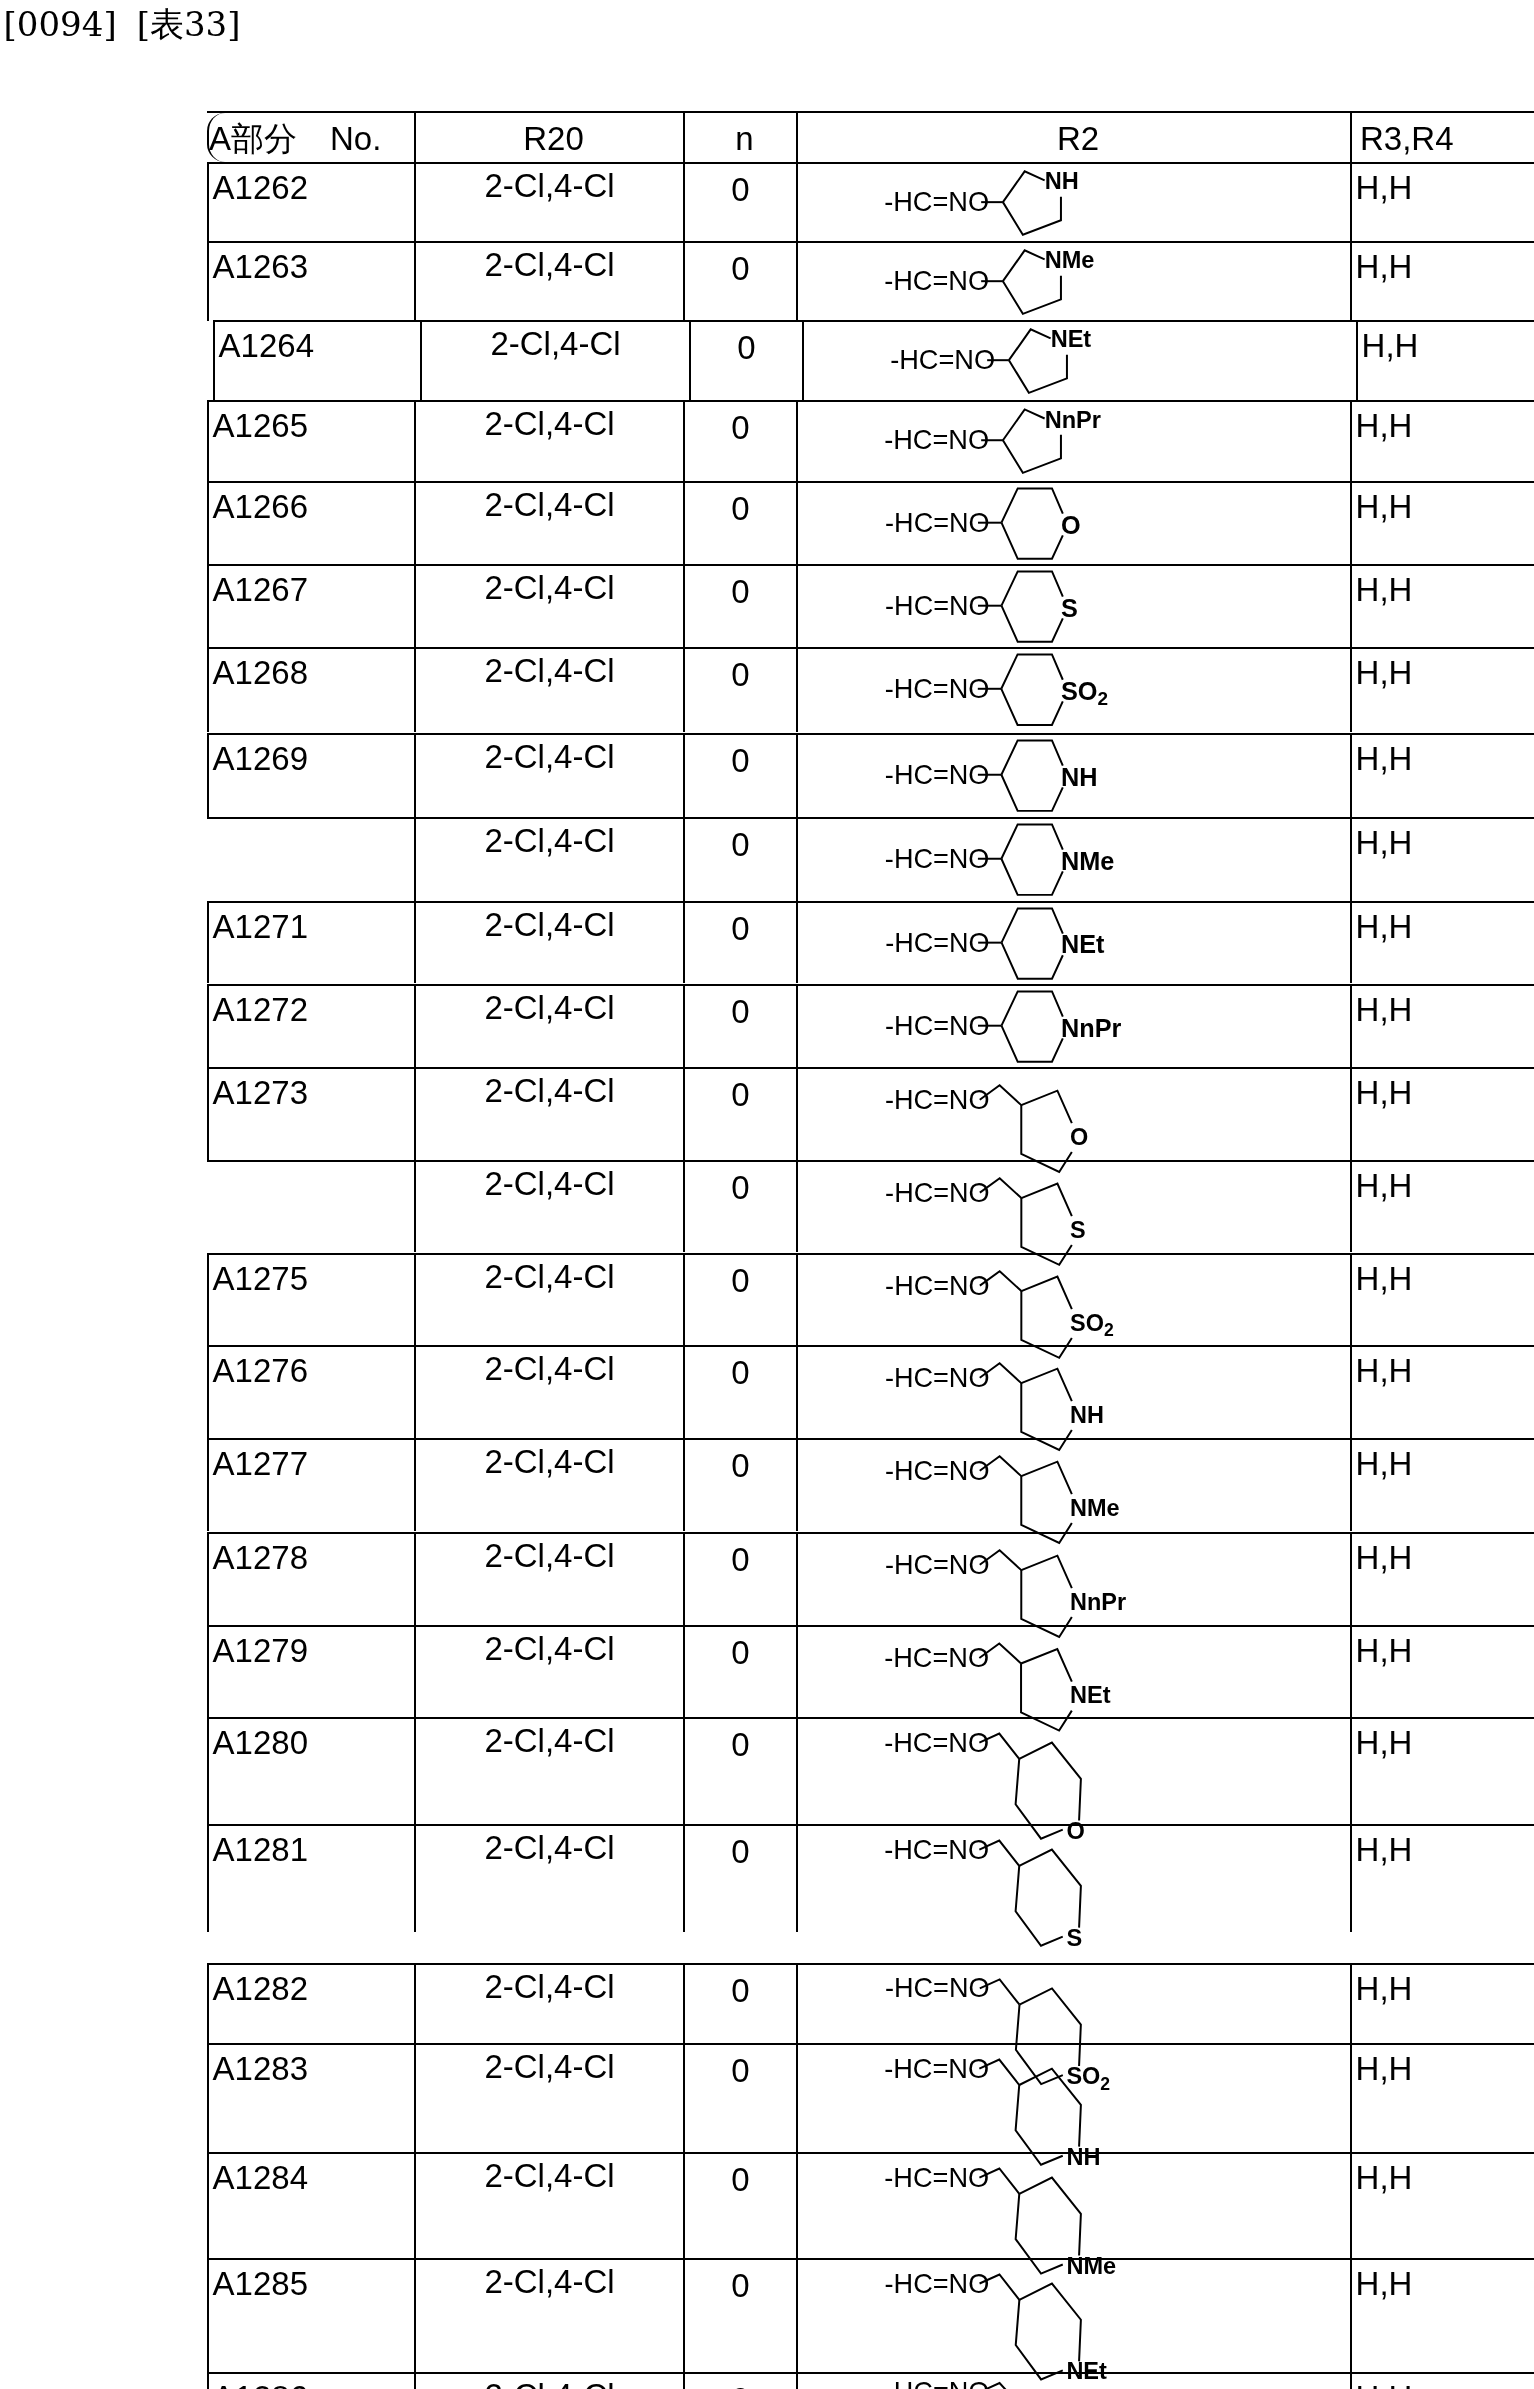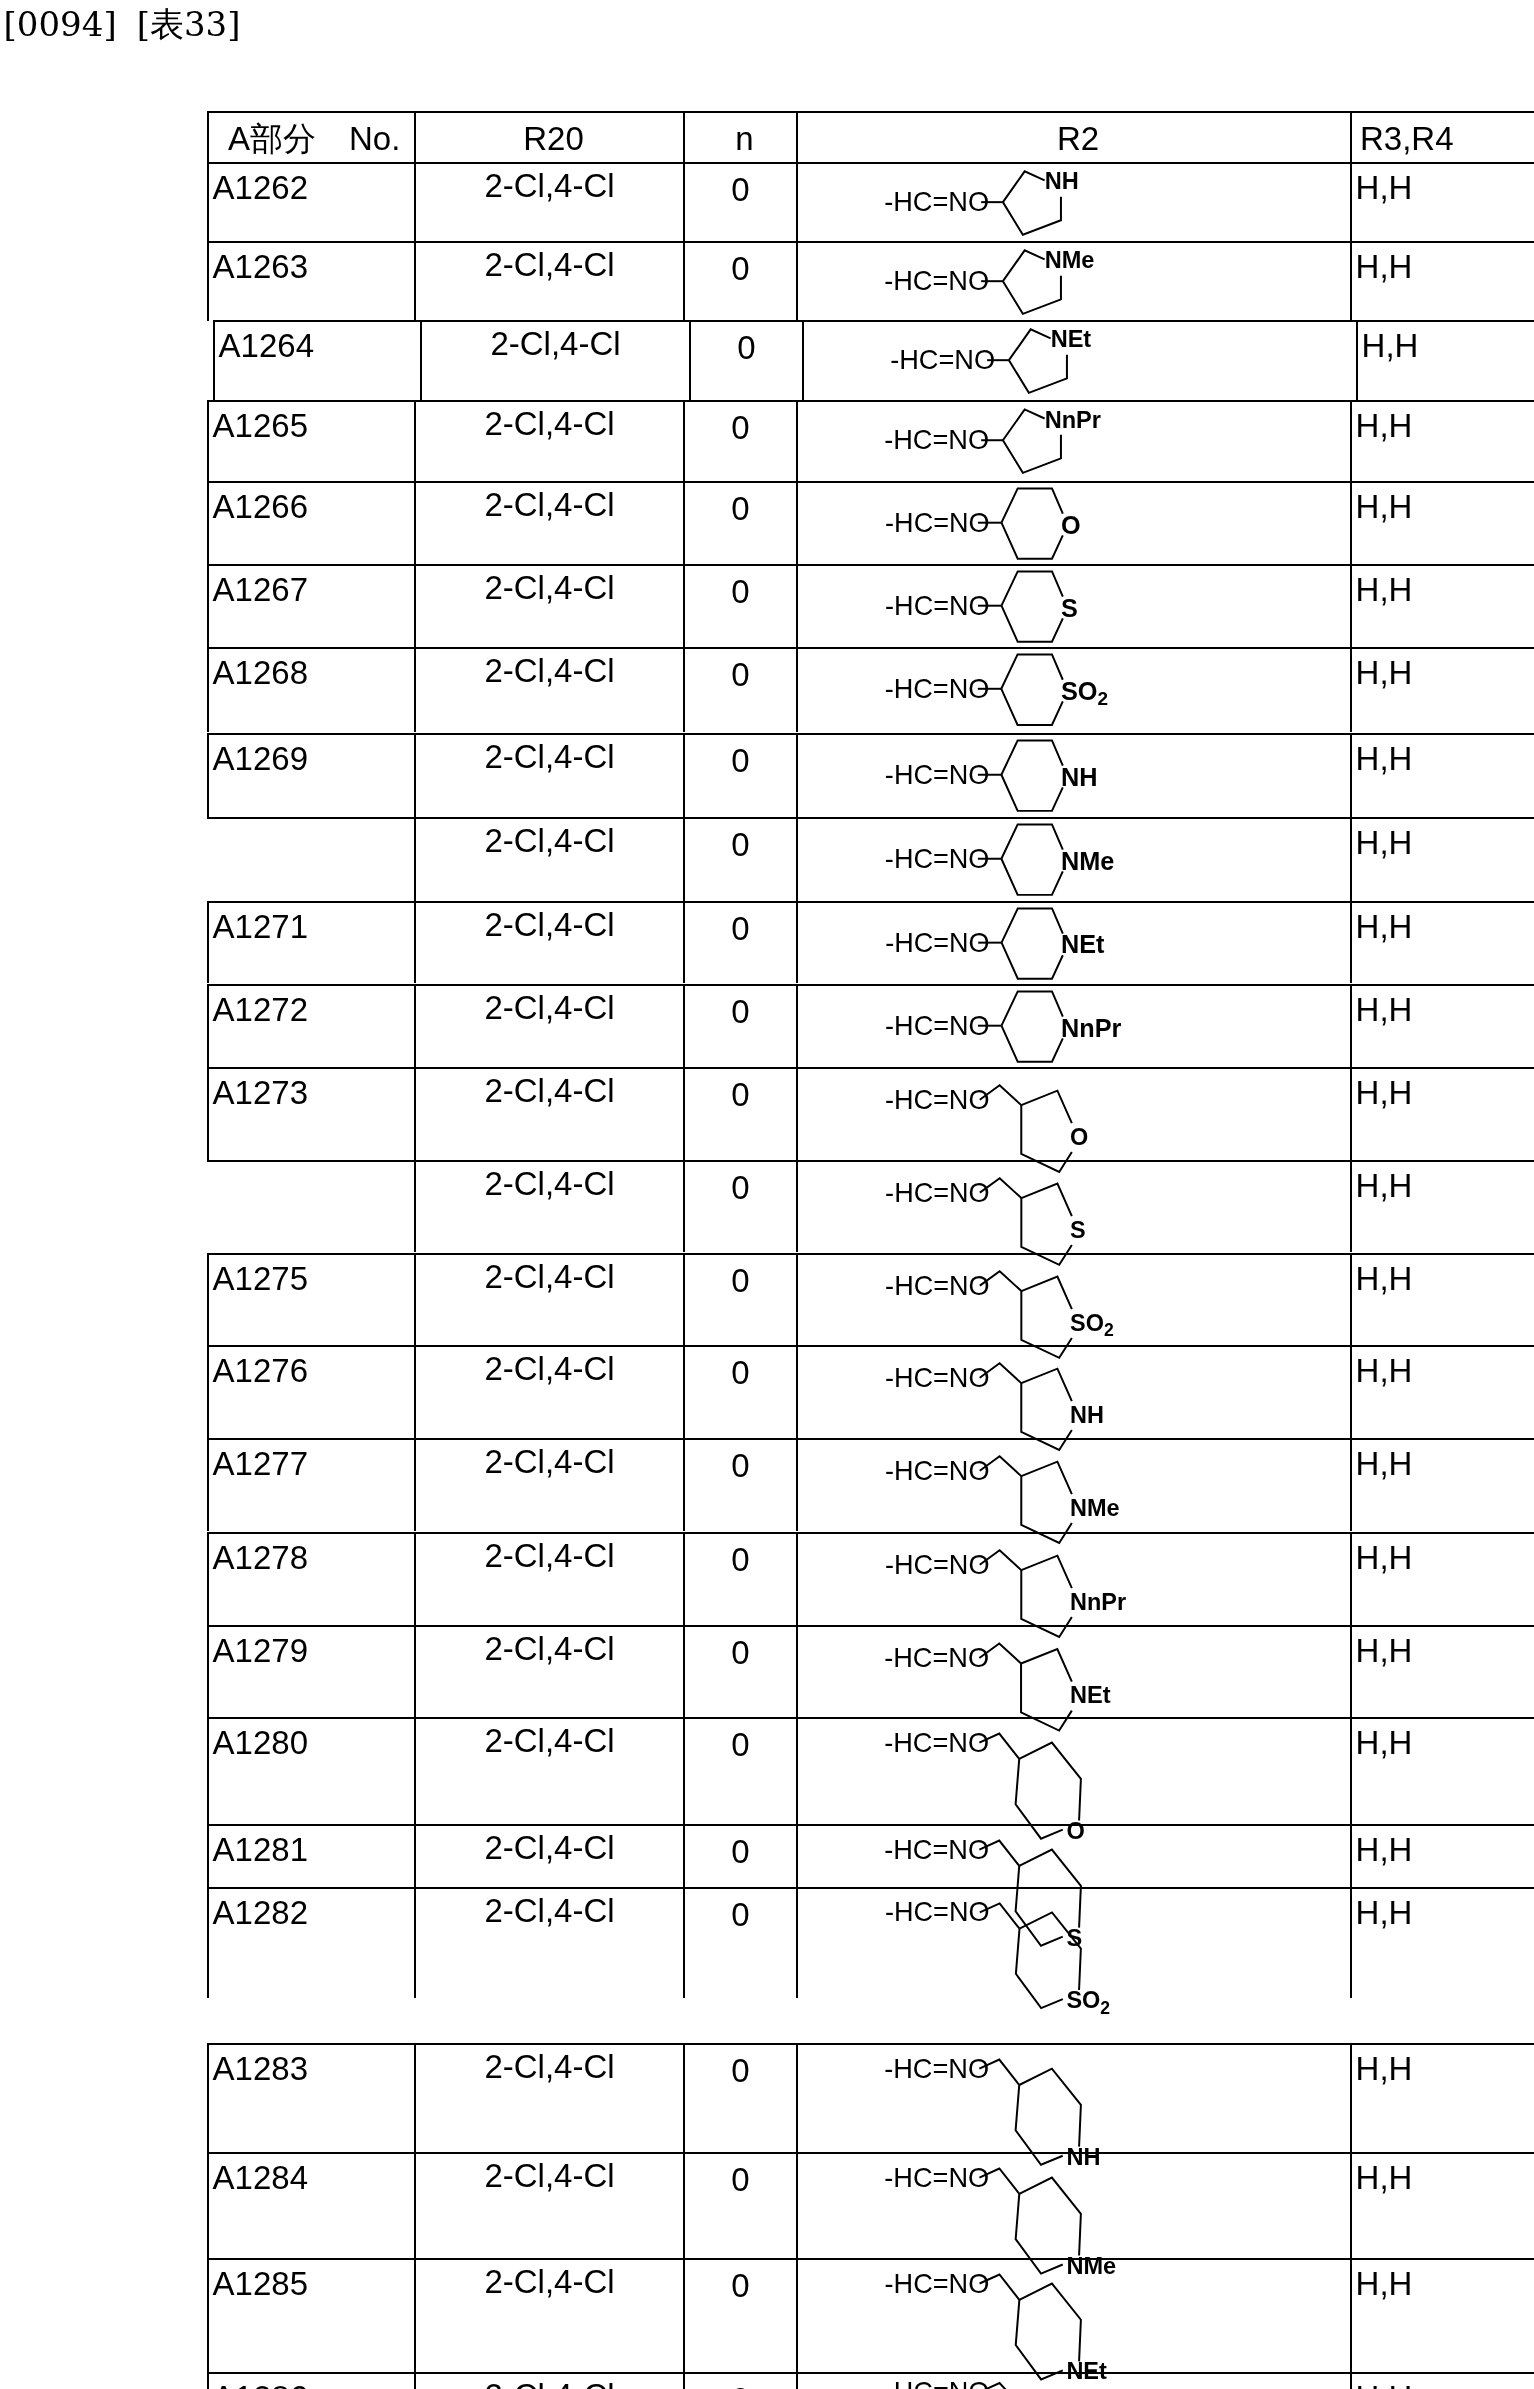--- a/index.html
+++ b/index.html
@@ -8,21 +8,21 @@
   .para span{margin-right:20px;}
   .tbl{position:absolute;left:207px;top:111px;width:1327px;}
   .row{position:absolute;left:0;width:1327px;border-top:2.7px solid #000;box-sizing:border-box;}
   .cell{position:absolute;top:0;bottom:0;box-sizing:border-box;border-left:2.7px solid #000;font-size:33px;line-height:1;}
   .c1{left:0;width:207px;padding:7.2px 0 0 3.6px;}
   .c2{left:207px;width:269px;text-align:center;padding-top:5.4px;}
   .c3{left:476px;width:113px;text-align:center;padding-top:9px;}
   .c4{left:589px;width:554px;}
   .c5{left:1143px;width:184px;padding:7.2px 0 0 3.6px;}
   .hdr .cell{padding-top:9px;padding-left:8px;}
-  .hdr .c1{padding-left:19px;}
+  .hdr .c1{padding-left:0;border-radius:18px;}
   .hdr .c4{text-align:center;}
   svg.struct{position:absolute;left:0;top:0;overflow:visible;}
   svg.struct text{font-family:"Liberation Sans",sans-serif;}
 </style>
 </head>
 <body>
 
 <div class="para">
   <span>[0094]</span><span>[表33]</span>
 </div>
@@ -406,21 +406,21 @@
             <polyline points="244,44 240,94 268,132 292,122"></polyline>
           </g>
           <g fill="#000">
             <text x="95" y="36" font-size="30" font-weight="normal">-HC=NO</text>
             <text x="296" y="132" font-size="26" font-weight="bold">S</text>
           </g>
         </svg>
       </div>
       <div class="cell c5">H,H</div>
     </div>
-    <div class="row" style="top: 1776px; height: 111px;">
+    <div class="row" style="top: 1852px; height: 111px;">
       <div class="cell c1">A1282</div>
       <div class="cell c2">2-Cl,4-Cl</div>
       <div class="cell c3">0</div>
       <div class="cell c4">
         <svg class="struct" width="554" height="111" viewBox="0 0 611 123" style="font-size:36px">
           <g stroke="#000" stroke-width="2.2" fill="none">
             <polyline points="200,26 222,16 244,44"></polyline>
             <polyline points="244,44 280,26 312,66 310,112"></polyline>
             <polyline points="244,44 240,94 268,132 292,122"></polyline>
           </g>

